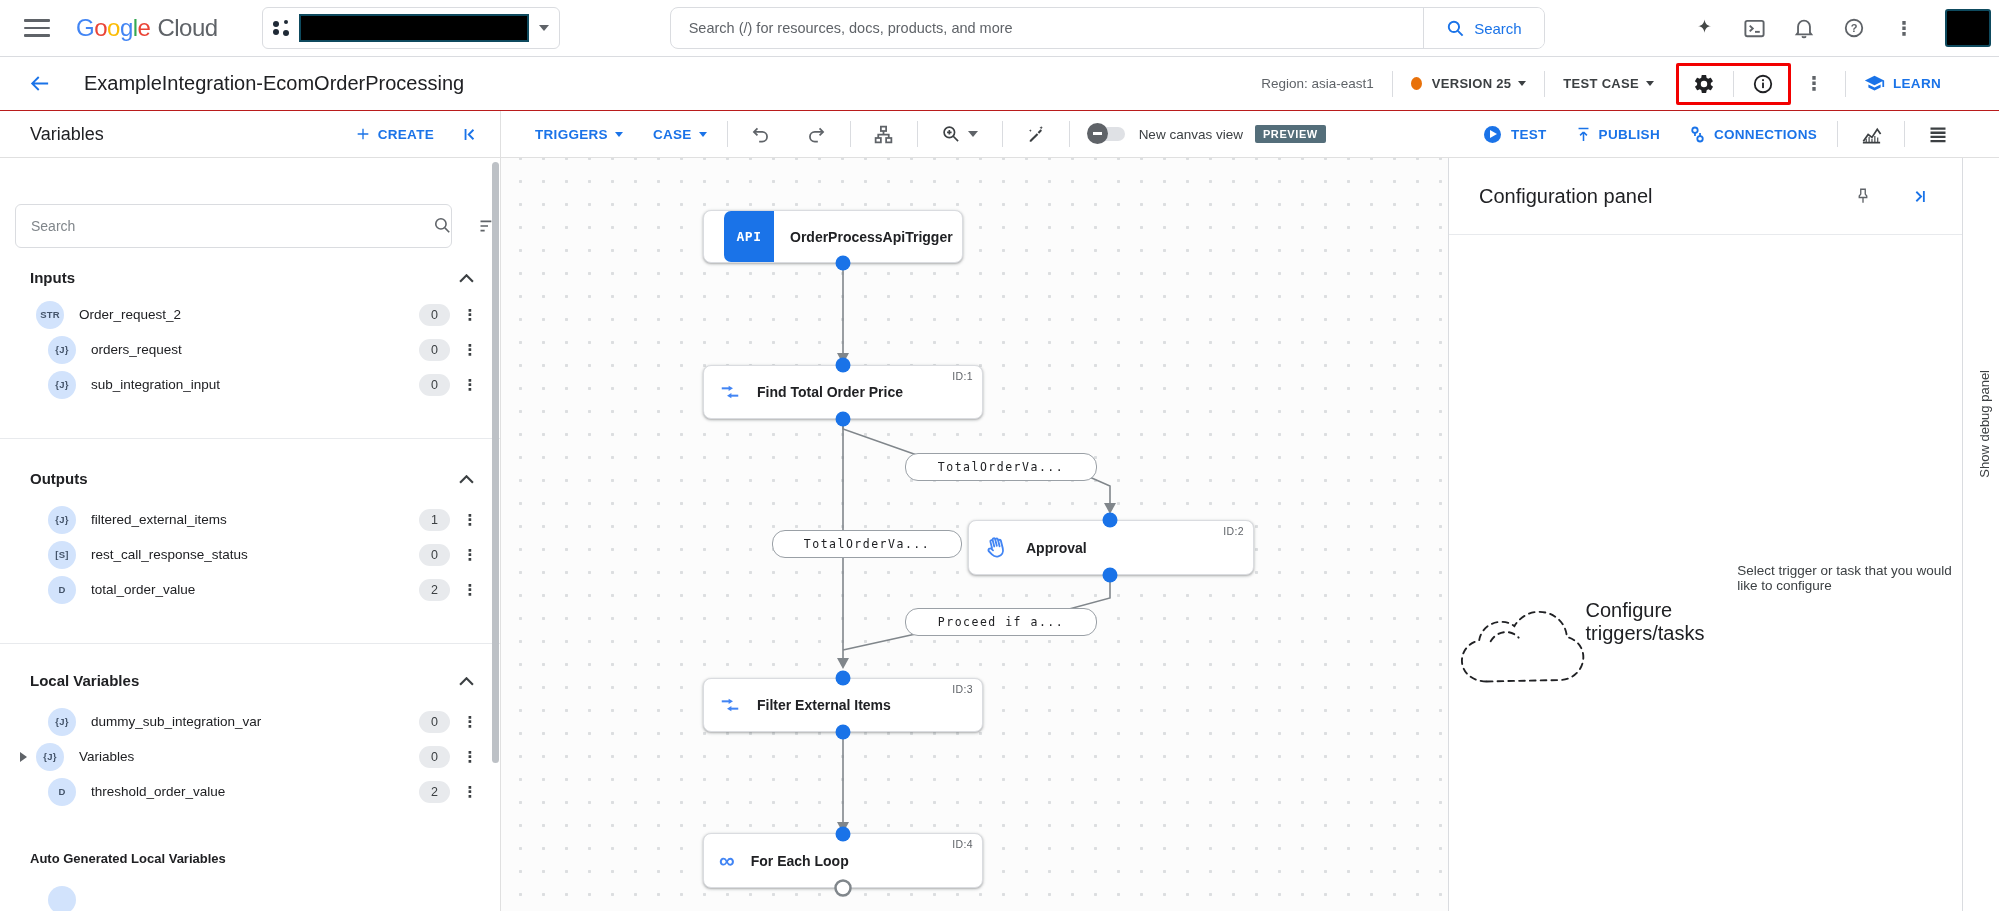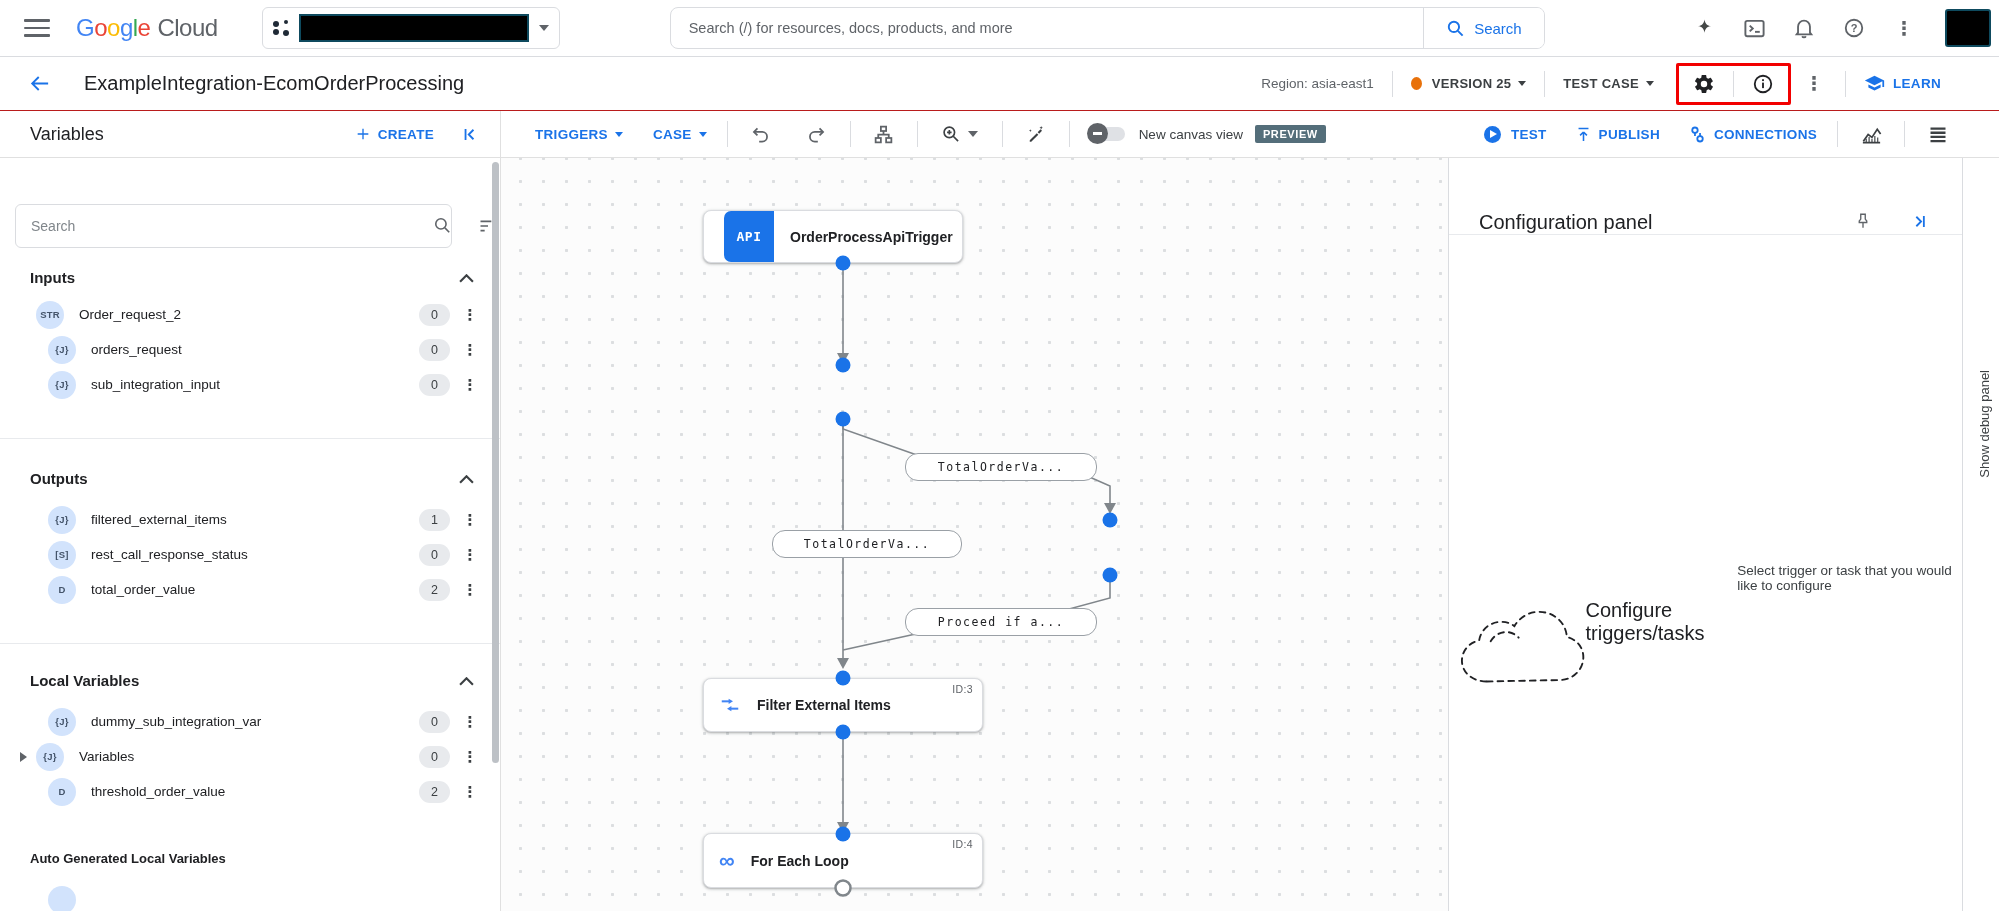--- a/index.html
+++ b/index.html
@@ -97,21 +97,21 @@
   .edge-label { position:absolute; background:#fff; border:1px solid #9aa0a6; border-radius:13px; display:flex; align-items:center; justify-content:center; font-family:"DejaVu Sans Mono",monospace; font-size:11.5px; letter-spacing:1.5px; color:#202124; z-index:2; }
   .node { position:absolute; background:#fff; border:1px solid #dadce0; border-radius:8px; box-shadow:0 1px 2px rgba(60,64,67,.3),0 1px 3px 1px rgba(60,64,67,.12); display:flex; align-items:center; z-index:3; cursor:pointer; }
   .node .nid { position:absolute; top:4px; right:9px; font-size:10.5px; color:#5f6368; letter-spacing:.4px; }
   .node .ntitle { font-size:14px; font-weight:bold; color:#202124; margin-left:16px; }
   .api-block { width:50px; height:100%; background:#1a73e8; border-radius:7px 0 0 7px; display:flex; align-items:center; justify-content:center; color:#fff; font-family:"DejaVu Sans Mono",monospace; font-size:13px; font-weight:bold; letter-spacing:.5px; flex:none; }
   .nicon { margin-left:15px; flex:none; display:flex; align-items:center; }
   .loop-ic { color:#4285f4; font-size:22px; font-weight:bold; line-height:1; }
 
   
   .config { width:515px; flex:none; border-left:1px solid #dadce0; border-right:1px solid #dadce0; display:flex; flex-direction:column; background:#fff; }
-  .cfg-head { height:77px; display:flex; align-items:flex-end; padding:0 30px; border-bottom:1px solid #e8eaed; }
+  .cfg-head { height:77px; display:flex; align-items:center; padding:0 30px; border-bottom:1px solid #e8eaed; }
   .cfg-title { font-size:20px; color:#202124; }
   .cfg-icons { margin-left:auto; display:flex; align-items:center; gap:30px; }
   .cfg-body { flex:1; display:flex; flex-direction:row; align-items:center; }
   .cloud-sketch { margin-top:148px; }
   .cfg-heading { margin-top:98px; font-size:20px; color:#202124; }
   .cfg-sub { margin-top:9px; font-size:13.5px; color:#3c4043; }
 
   
   .gutter { width:36px; flex:none; position:relative; background:#fff; }
   .debug-label { position:absolute; top:212px; right:7px; writing-mode:vertical-rl; transform:rotate(180deg); font-size:13px; color:#3c4043; white-space:nowrap; }
@@ -471,21 +471,44 @@
 
     <div class="edge-label" style="left:404px; top:295px; width:192px; height:28px;">TotalOrderVa...</div>
     <div class="edge-label" style="left:271px; top:372px; width:190px; height:28px;">TotalOrderVa...</div>
     <div class="edge-label" style="left:404px; top:450px; width:192px; height:28px;">Proceed if a...</div>
 
     <div class="node" style="left:202px; top:52px; width:260px; height:53px;padding-left:20px;">
       <span class="api-block">API</span>
       <span class="ntitle">OrderProcessApiTrigger</span>
     </div>
 
-
+    <div class="node" style="left:202px; top:207px; width:280px; height:54px;">
+      <span class="nid">ID:1</span>
+      <span class="nicon">
+          <svg width="22" height="22" viewBox="0 0 24 24">
+            <path d="M3 8h8" stroke="#4285f4" stroke-width="2.2" fill="none"></path>
+            <path d="M10.5 5.2 15.3 8l-4.8 2.8z" fill="#4285f4"></path>
+            <path d="M21 16h-8" stroke="#4285f4" stroke-width="2.2" fill="none"></path>
+            <path d="M13.5 13.2 8.7 16l4.8 2.8z" fill="#4285f4"></path>
+          </svg>
+        </span>
+      <span class="ntitle">Find Total Order Price</span>
+    </div>
+
+    <div class="node" style="left:467px; top:362px; width:286px; height:55px;">
+      <span class="nid">ID:2</span>
+      <span class="nicon">
+          <svg width="26" height="26" viewBox="0 0 24 24" style="transform:rotate(-14deg);">
+            <g fill="none" stroke="#4285f4" stroke-width="1.7" stroke-linecap="round" stroke-linejoin="round">
+              <path d="M7.5 11V4.8a1.2 1.2 0 0 1 2.4 0V10M9.9 10V3.8a1.2 1.2 0 0 1 2.4 0V10M12.3 10V4.6a1.2 1.2 0 0 1 2.4 0V11M14.7 11V6.4a1.2 1.2 0 0 1 2.4 0v7.1c0 3.9-2.4 6.3-5.8 6.3-2.6 0-4-1-5.3-3.2l-2-3.5c-.5-.9 0-2 1-2.2.7-.2 1.4.1 1.8.7l1.1 1.6"></path>
+            </g>
+          </svg>
+        </span>
+      <span class="ntitle">Approval</span>
+    </div>
 
     <div class="node" style="left:202px; top:520px; width:280px; height:54px;">
       <span class="nid">ID:3</span>
       <span class="nicon">
           <svg width="22" height="22" viewBox="0 0 24 24">
             <path d="M3 8h8" stroke="#4285f4" stroke-width="2.2" fill="none"></path>
             <path d="M10.5 5.2 15.3 8l-4.8 2.8z" fill="#4285f4"></path>
             <path d="M21 16h-8" stroke="#4285f4" stroke-width="2.2" fill="none"></path>
             <path d="M13.5 13.2 8.7 16l4.8 2.8z" fill="#4285f4"></path>
           </svg>

